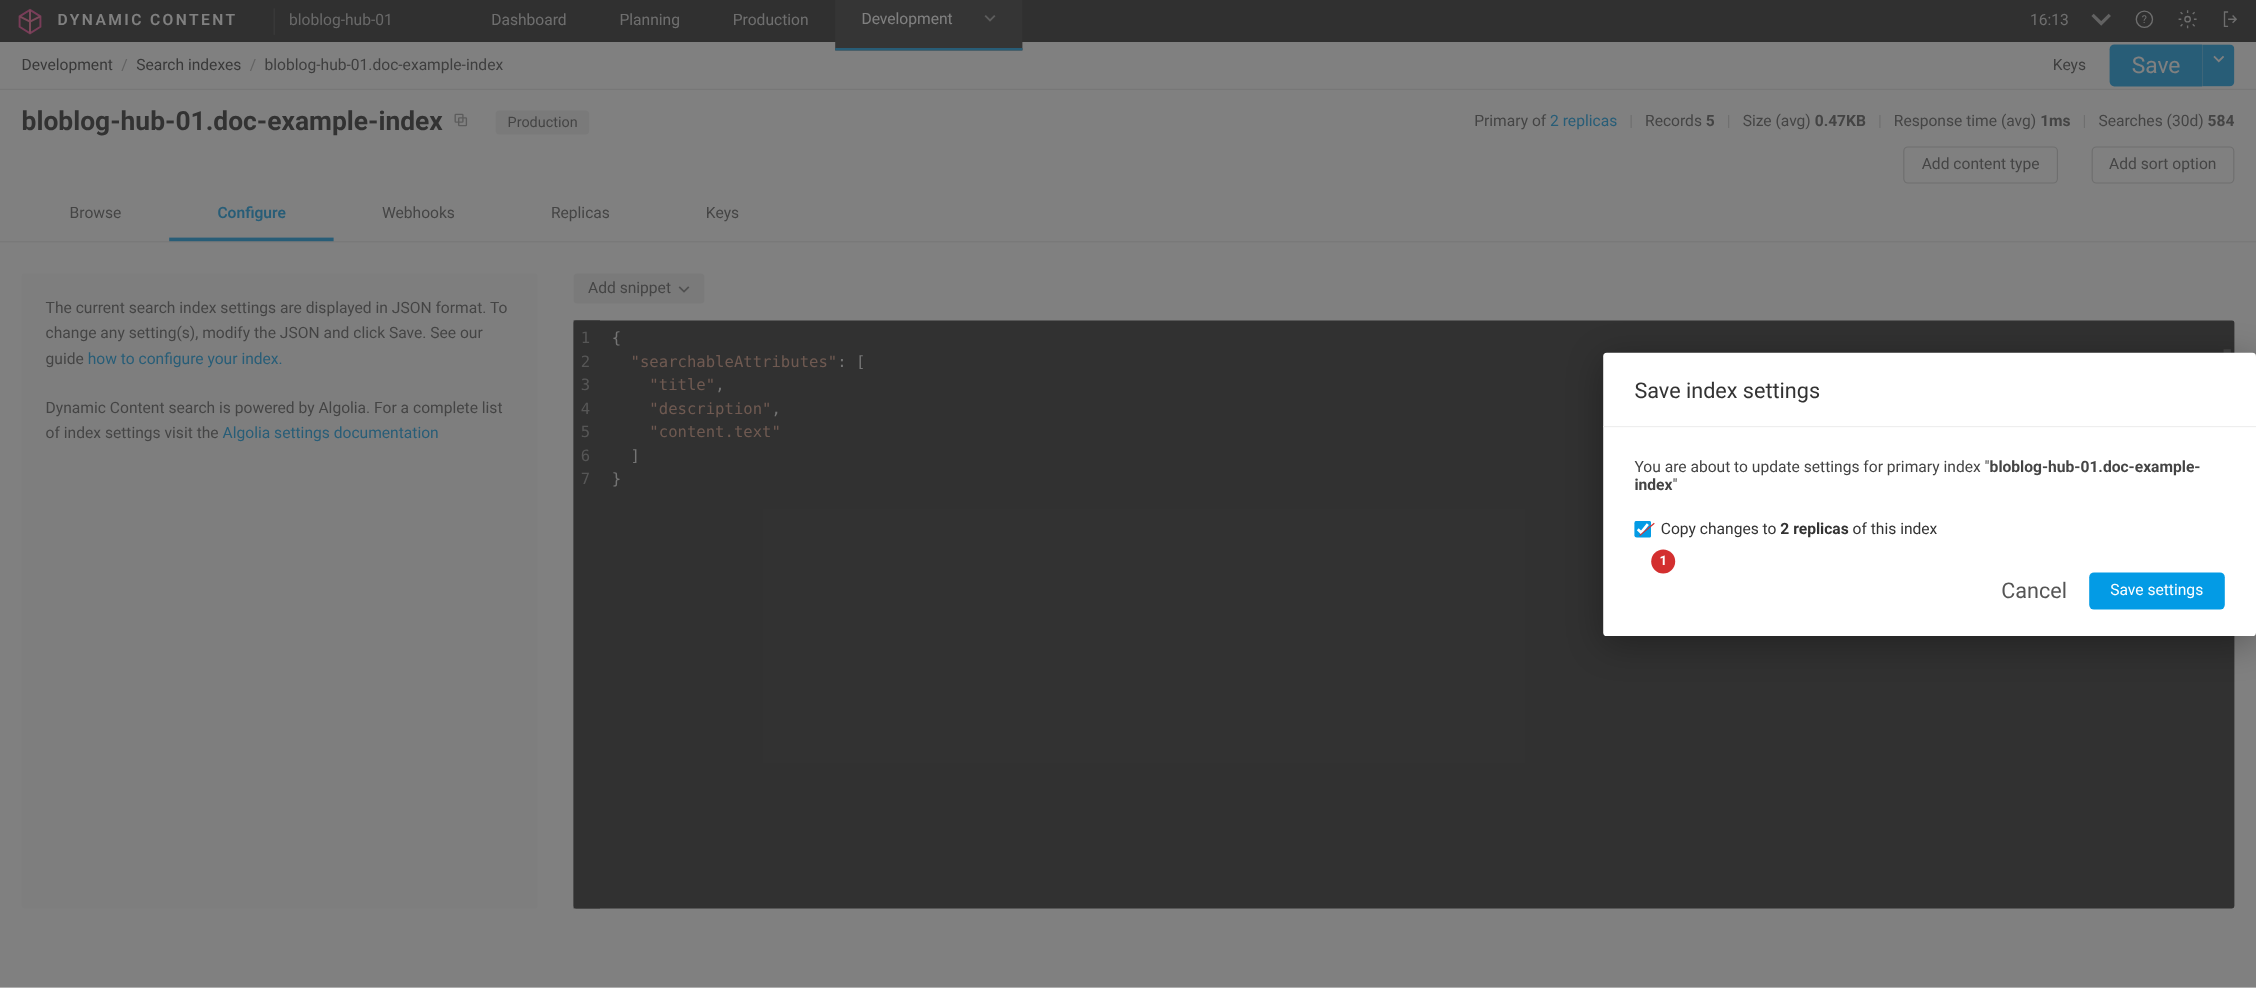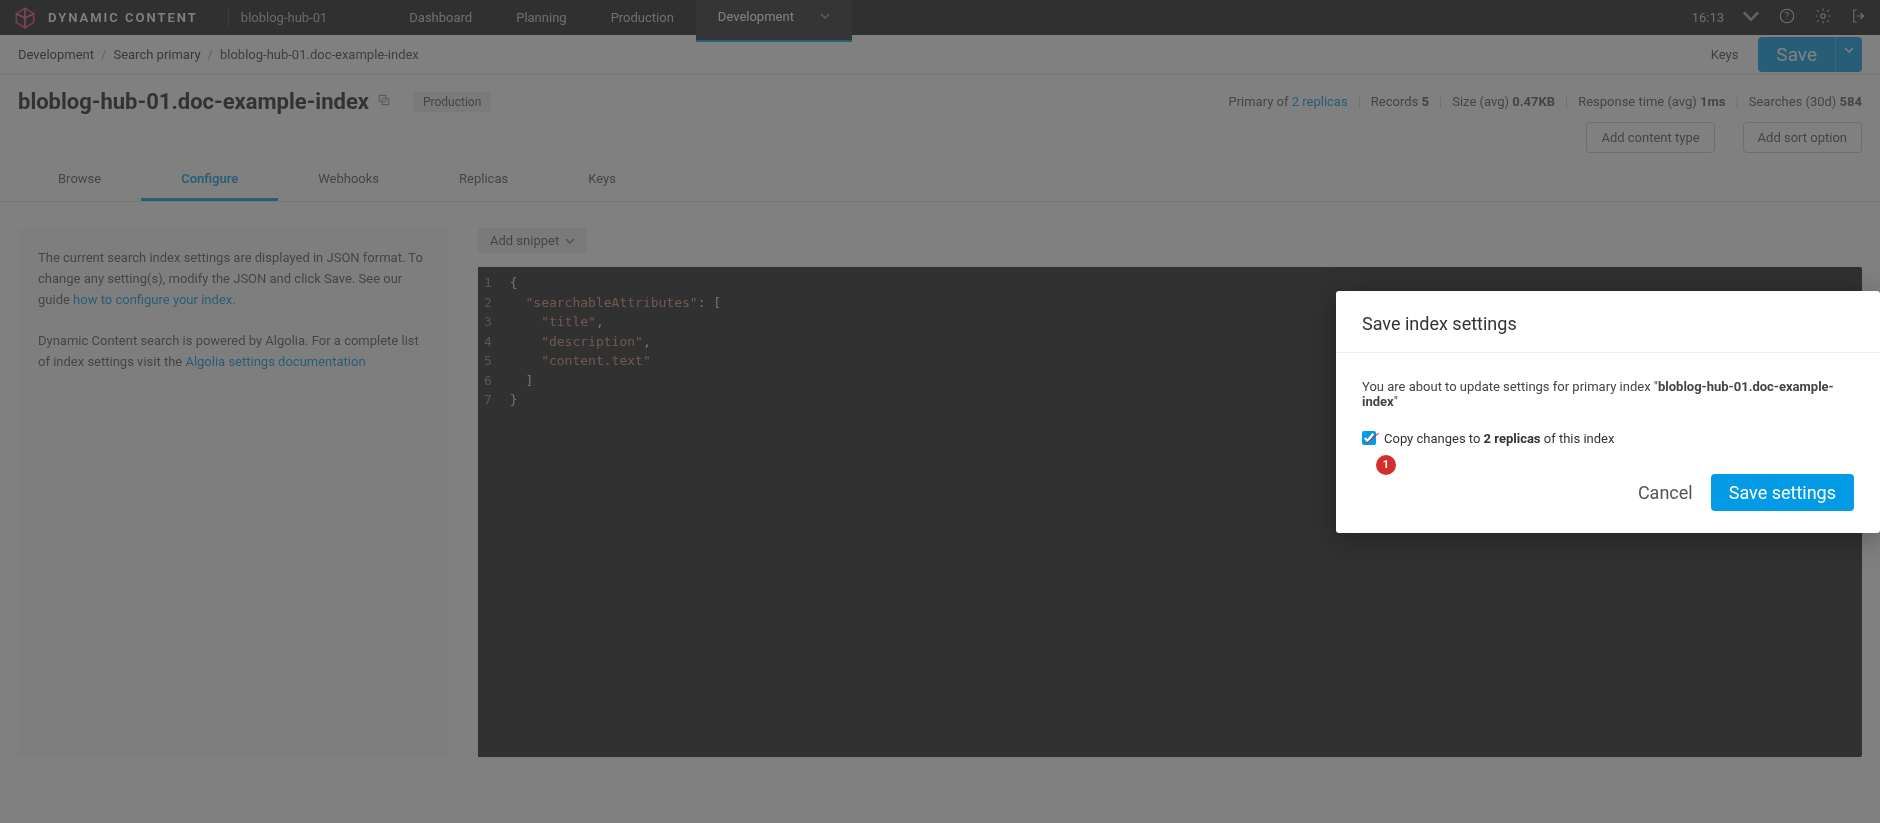--- a/index.html
+++ b/index.html
@@ -69,21 +69,21 @@
 
 .overlay { position: absolute; inset: 0; background: rgba(60,60,60,0.65); display: flex; align-items: center; justify-content: flex-end; }
 .modal { width: 544px; background: #fff; border-radius: 3px; box-shadow: 0 6px 30px rgba(0,0,0,0.3); }
 .modal .mhdr { padding: 22px 26px 18px; font-size: 18px; color: #333; border-bottom: 1px solid #eee; }
 .modal .mbody { padding: 26px 26px 10px; font-size: 13px; color: #444; }
 .modal .warnbox { border: 1px solid #f4c7c7; background: #fef6f6; border-radius: 4px; padding: 14px 16px; margin-top: 20px; font-size: 13px; color: #555; line-height: 1.45; }
 .modal .chkrow { margin-top: 22px; display: flex; align-items: center; gap: 8px; font-size: 13px; color: #333; position: relative; }
 .modal .chkrow input { width: 14px; height: 14px; accent-color: #039be5; }
 .modal .mftr { padding: 18px 26px 22px; display: flex; justify-content: flex-end; gap: 18px; align-items: center; }
 .modal .mftr .cancel { color: #555; cursor: pointer; font-size: 18px; }
-.modal .mftr .savebtn { background: #039be5; color: #fff; padding: 8px 18px; border-radius: 4px; font-size: 18px; cursor: pointer; }
+.modal .mftr .savebtn { background: #039be5; color: #fff; padding: 8px 18px; border-radius: 4px; font-size: 13px; cursor: pointer; }
 
 
 .anno { position: absolute; width: 20px; height: 20px; background: #d32f2f; color: #fff; border-radius: 50%; font-size: 11px; font-weight: 700; display: flex; align-items: center; justify-content: center; left: 14px; top: 24px; }
 .anno-line { position: absolute; width: 16px; height: 14px; left: 4px; top: 12px; border-top: 1px solid #d32f2f; transform: rotate(-40deg); transform-origin: left top; }
 </style>
 </head>
 <body>
 
 <div class="topbar">
   <div class="logo">
@@ -127,21 +127,21 @@
         </svg></span>
     <span><svg viewBox="0 0 24 24" fill="none" stroke="#ccc" stroke-width="1.5">
           <path d="M9 4h-4v16h4M14 8l4 4-4 4M18 12H9"></path>
         </svg></span>
   </div>
 </div>
 
 <div class="sub1">
   <span class="crumb link">Development</span>
   <span class="sep">/</span>
-  <span class="crumb link">Search primary</span>
+  <span class="crumb link">Search indexes</span>
   <span class="sep">/</span>
   <span class="crumb">bloblog-hub-01.doc-example-index</span>
   <div class="right">
     <span class="back">Keys</span>
     <div class="save-split">
       <div class="save-btn">Save</div>
       <div class="save-dd"><svg width="10" height="10" viewBox="0 0 10 10">
             <path d="M1 3 L5 7 L9 3" stroke="#fff" fill="none" stroke-width="1.5"></path>
           </svg></div>
     </div>

